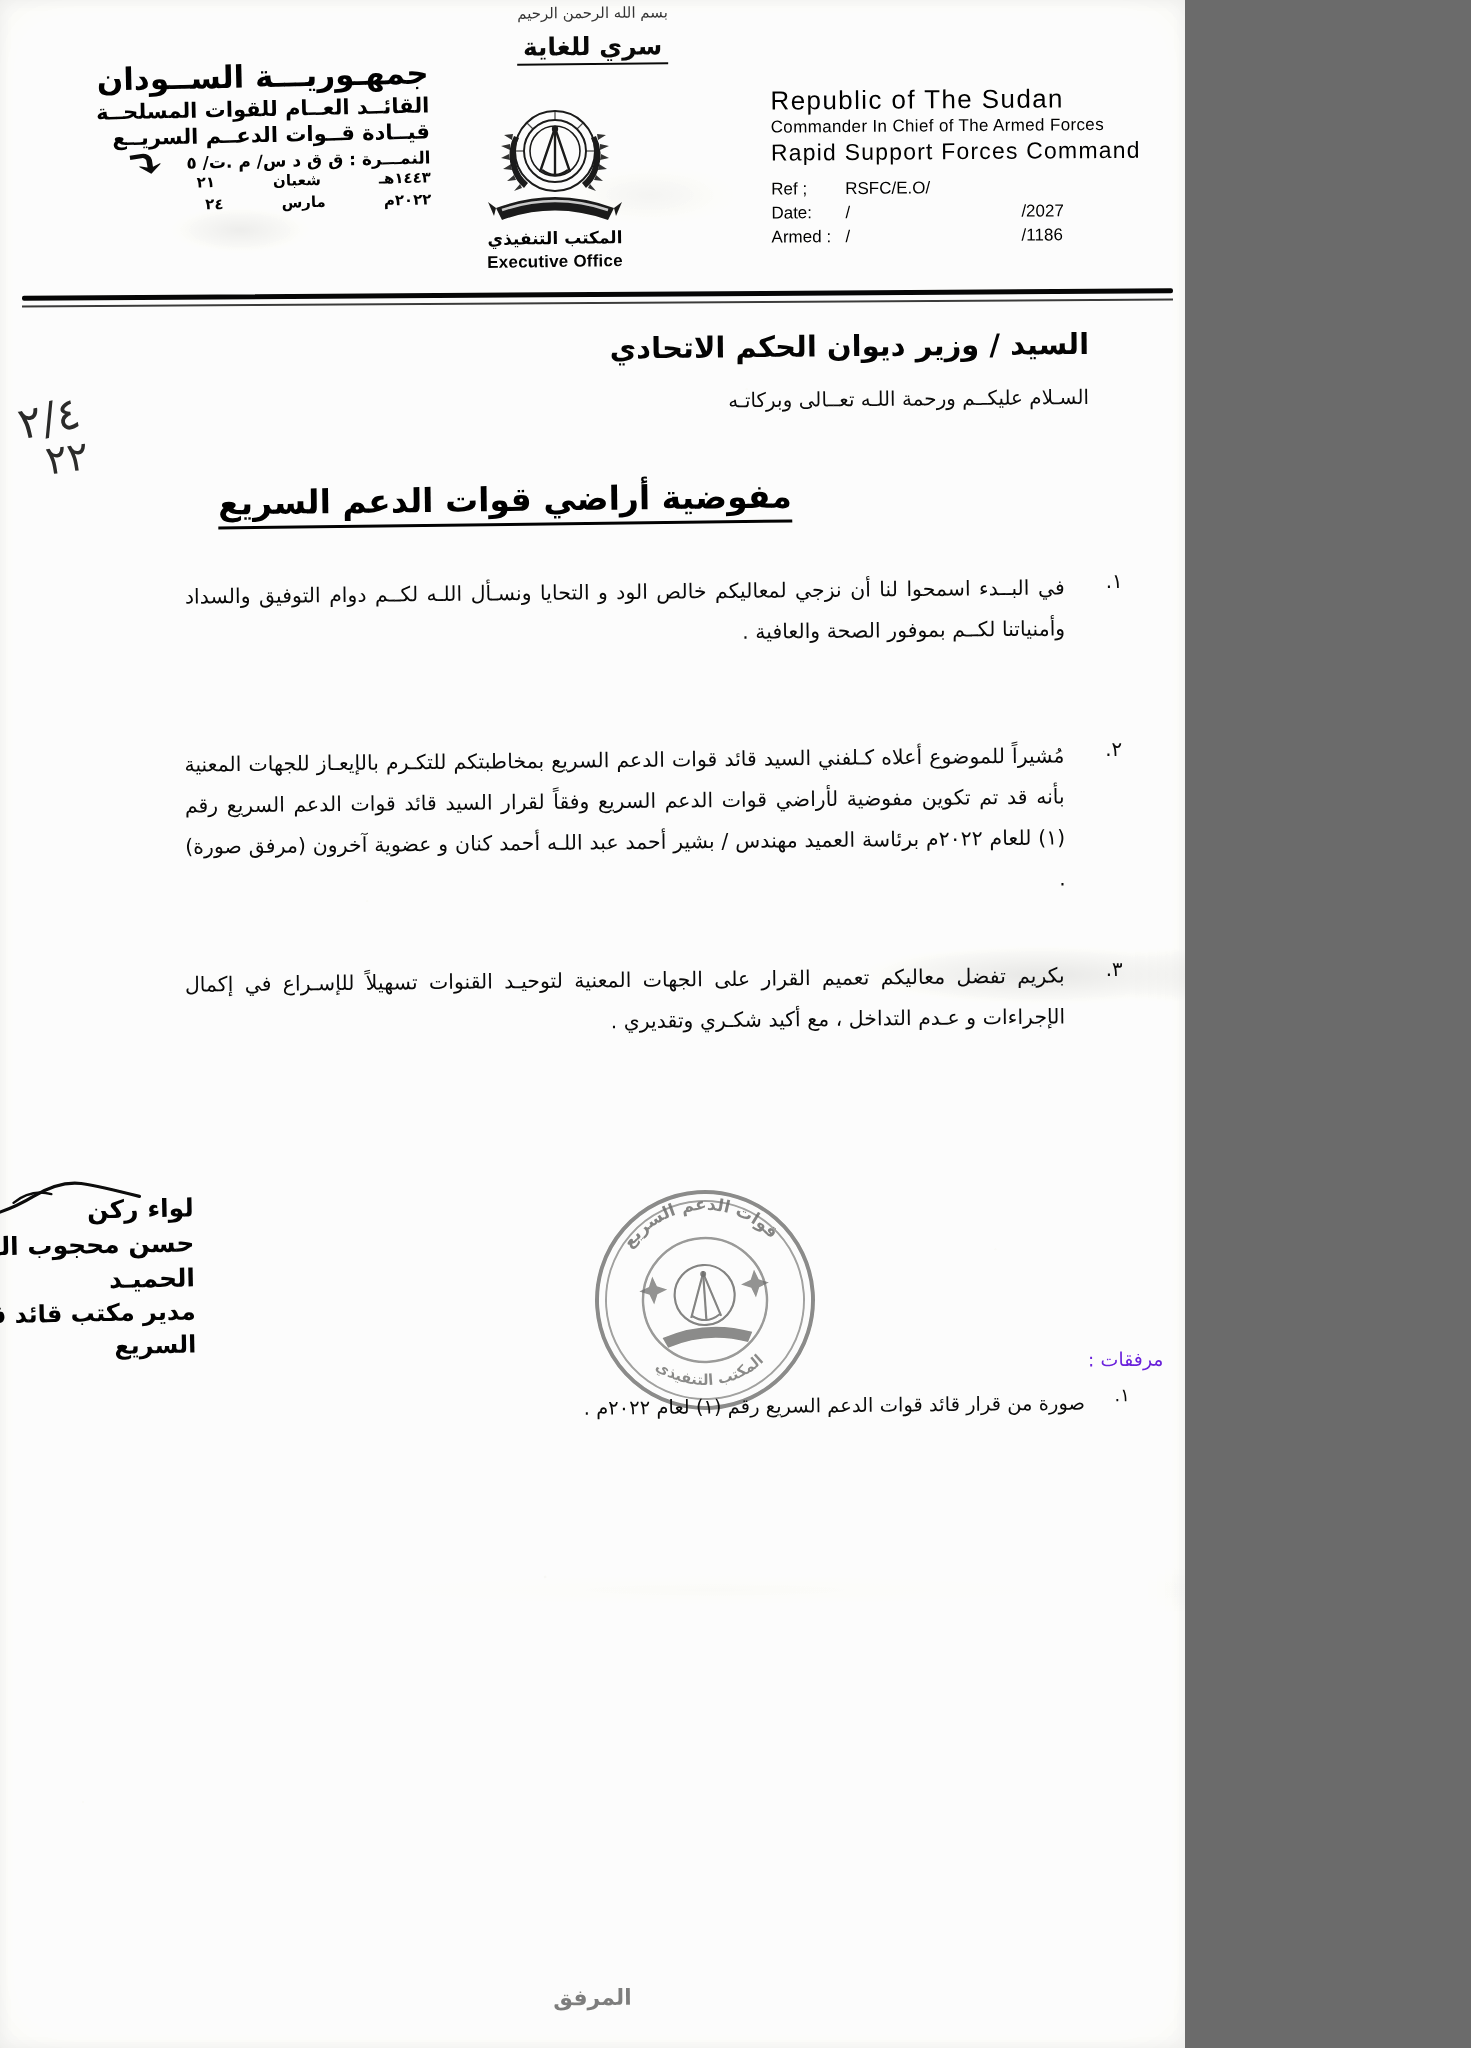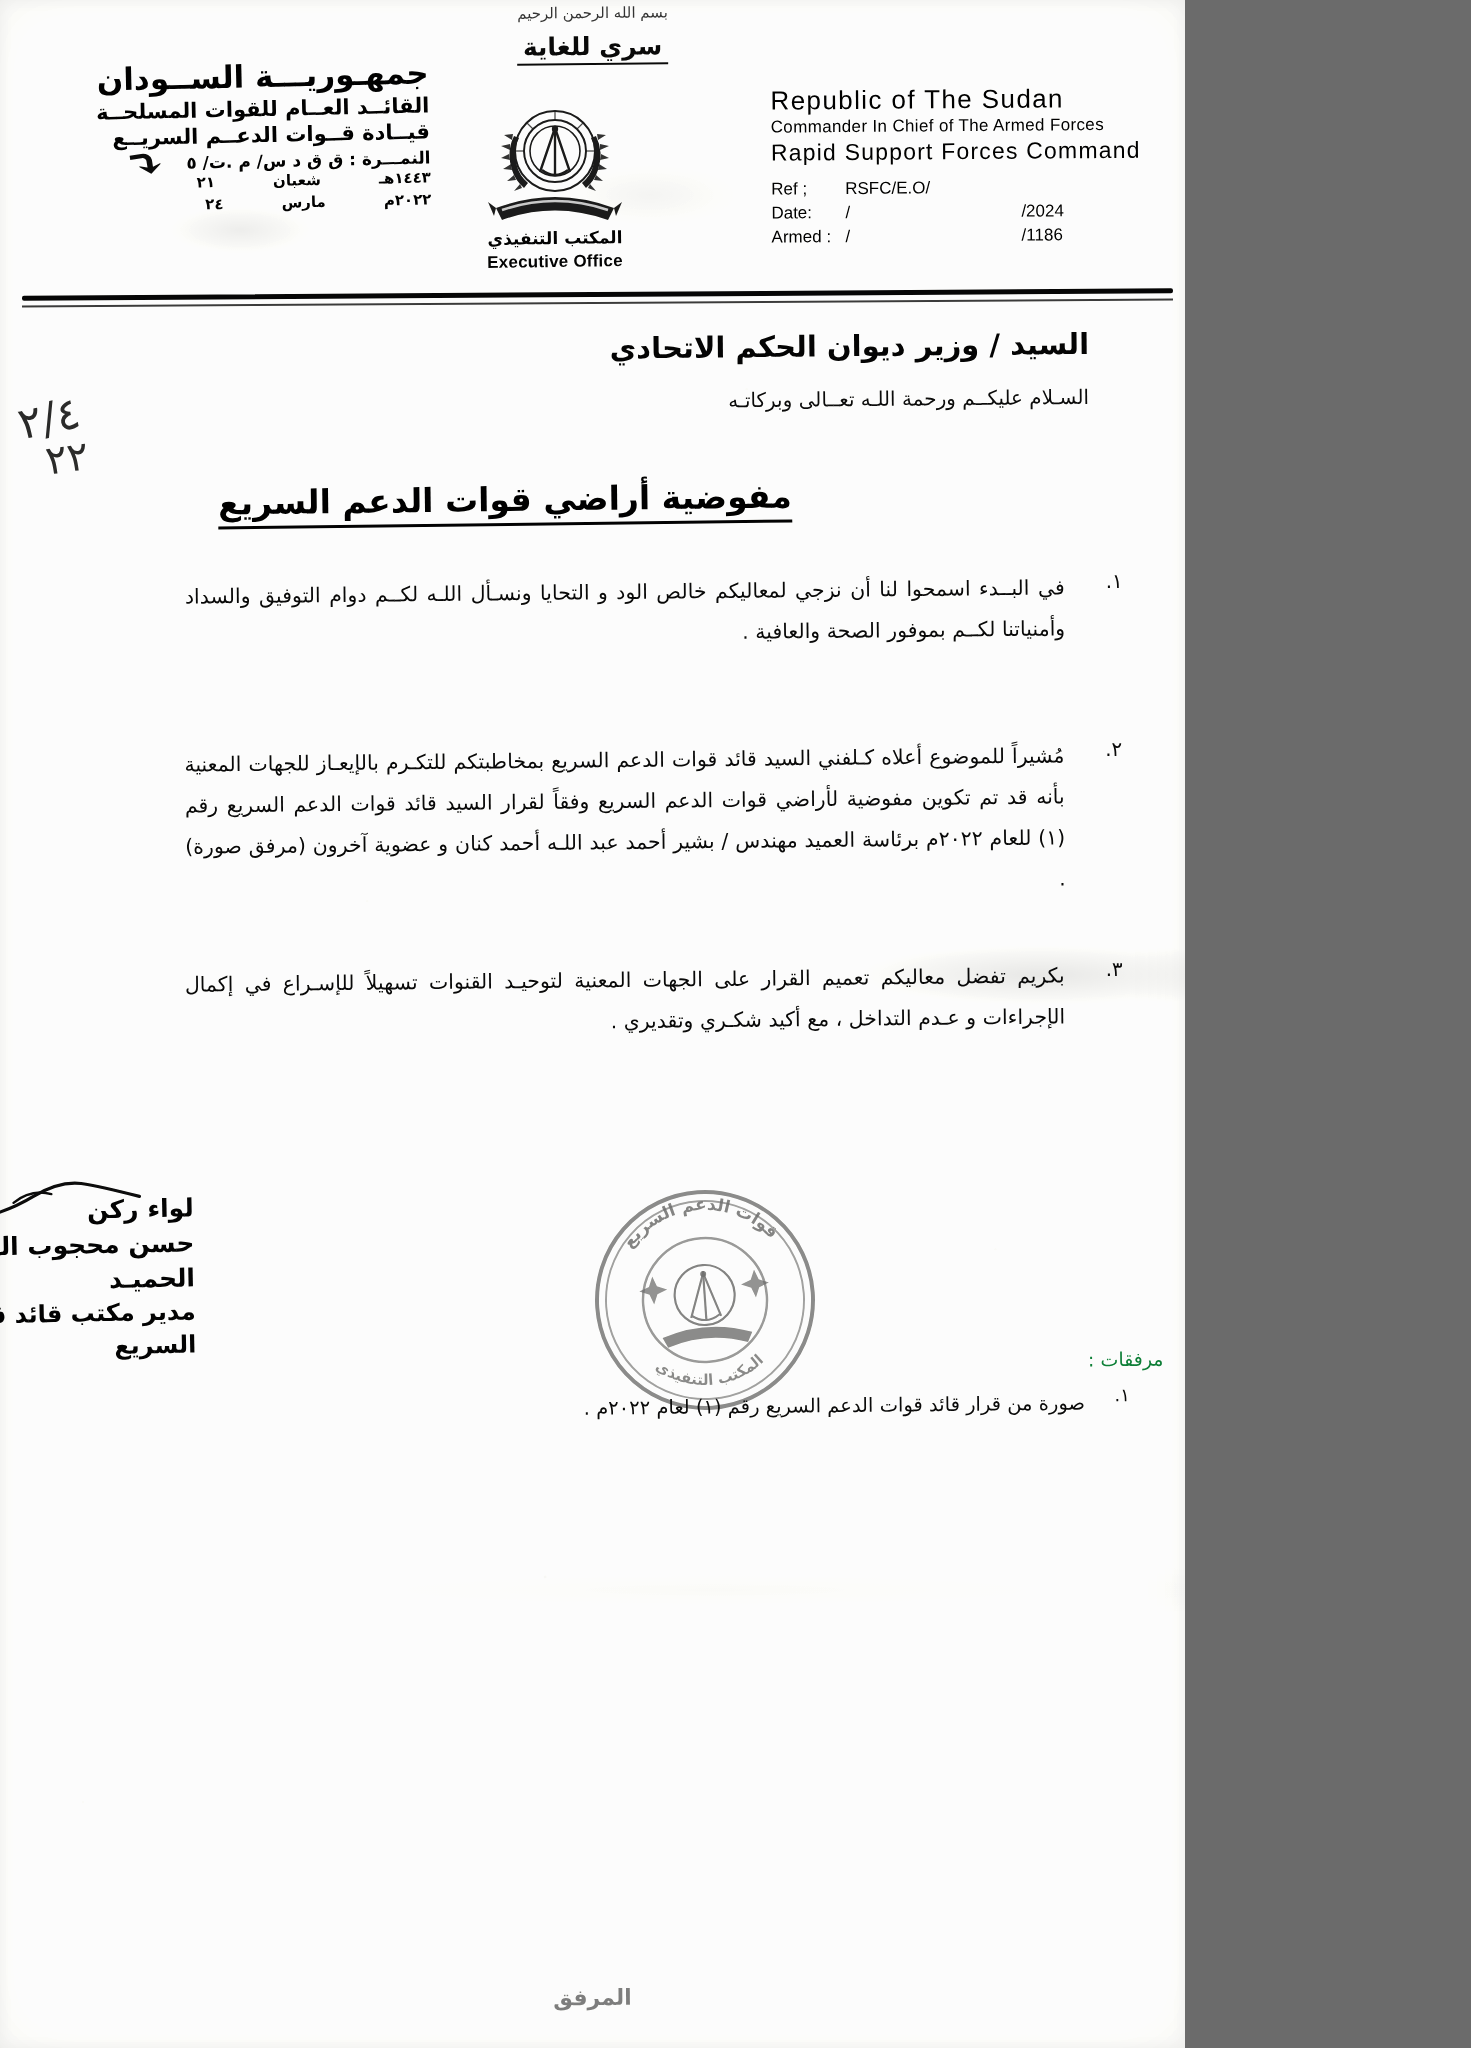--- a/index.html
+++ b/index.html
@@ -170,21 +170,21 @@
 
   
   .stamp{
     position:absolute; left:580px; top:1175px; width:250px; height:250px;
     opacity:.62; transform:rotate(-4deg);
   }
 
   
   .attach-label{
     position:absolute; right:22px; top:1348px;
-    font-size:19px; color:#15803d; transform:rotate(-0.6deg);
+    font-size:19px; color:#6d28d9; transform:rotate(-0.6deg);
   }
   .attach{
     position:absolute; right:100px; top:1390px; width:1050px;
     text-align:right; color:#111; transform:rotate(-0.6deg);
   }
   .attach .num{ position:absolute; right:-45px; top:0; font-size:18px; font-family:"DejaVu Sans",sans-serif;}
   .attach .txt{ font-size:19.5px; line-height:1.9; }
 
   .footer-mark{
     position:absolute; left:0; right:0; top:1985px;
@@ -288,21 +288,21 @@
     <div class="e2">Commander In Chief of The Armed Forces</div>
     <div class="e3">Rapid   Support   Forces   Command</div>
     <div class="meta">
       <div class="row">
         <span class="k">Ref  ;</span>
         <span>RSFC/E.O/</span>
       </div>
       <div class="row">
         <span class="k">Date:</span>
         <span class="s1">/</span>
-        <span class="s2">/2024</span>
+        <span class="s2">/2027</span>
       </div>
       <div class="row">
         <span class="k">Armed :</span>
         <span class="s1">/</span>
         <span class="s2">/1186</span>
       </div>
     </div>
   </div>
 
   <div class="rule-thick"></div>

